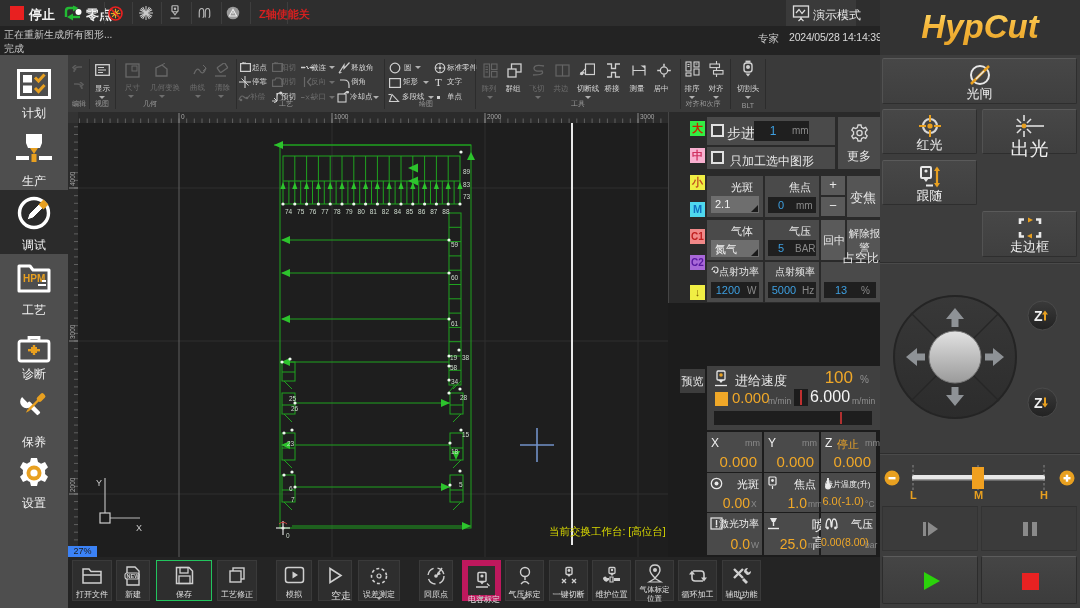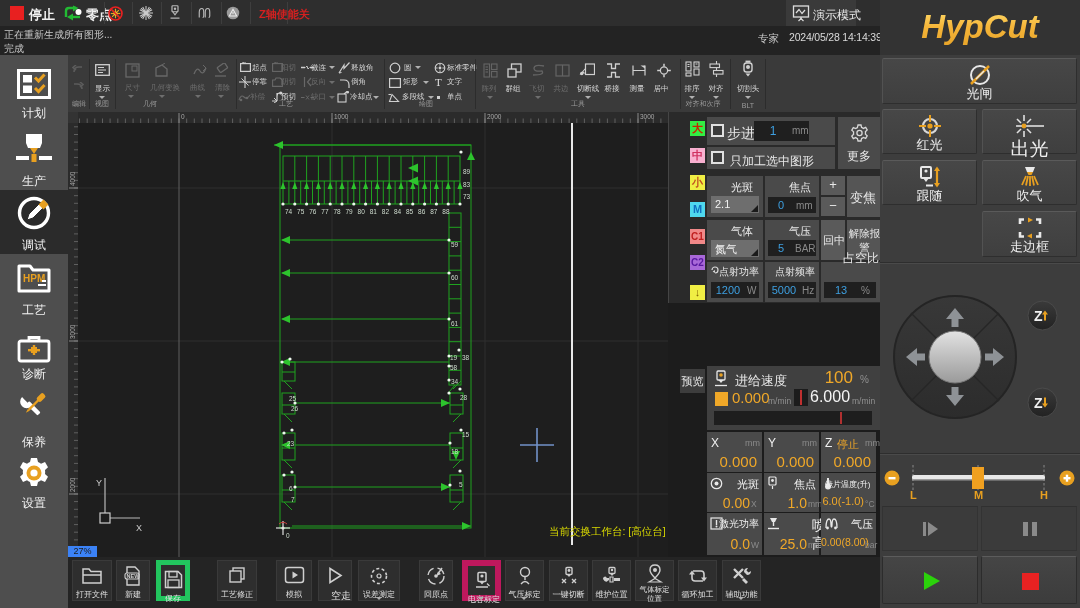--- a/index.html
+++ b/index.html
@@ -993,34 +993,20 @@
             <rect x="5" y="2" width="10" height="11" rx="1" fill="none" stroke="#e8e8e8" stroke-width="2"></rect>
             <circle cx="10" cy="6" r="1.6" fill="#e8e8e8"></circle>
             <path d="M7 13 L10 17 L13 13 Z" fill="#e8e8e8"></path>
             <line x1="10" y1="20.5" x2="17" y2="20.5" stroke="#e8e8e8" stroke-width="2"></line>
             <line x1="21" y1="3" x2="21" y2="21" stroke="#e8a020" stroke-width="2.2"></line>
             <path d="M18 6 L21 1.5 L24 6 Z" fill="#e8a020"></path>
             <path d="M18 18 L21 22.5 L24 18 Z" fill="#e8a020"></path>
           </svg></div>
         <div style="font-size:13px;margin-top:-2px;">跟随</div>
       </div>
-    <div class="rbtn" style="left:102px;top:105px;width:95px;height:45px;">
-        <div style="margin-top:4px;height:24px;"><svg width="26" height="24" viewBox="0 0 26 24">
-            <path d="M8 2 L18 2 L16 7 L10 7 Z" fill="#e8e8e8"></path>
-            <path d="M10 7 L16 7 L14.5 10 L11.5 10 Z" fill="#e8a020"></path>
-            <g stroke="#e8a020" stroke-width="1.8">
-              <line x1="13" y1="11" x2="13" y2="21"></line>
-              <line x1="9" y1="11" x2="5" y2="20"></line>
-              <line x1="17" y1="11" x2="21" y2="20"></line>
-              <line x1="11" y1="11" x2="9" y2="20.5"></line>
-              <line x1="15" y1="11" x2="17" y2="20.5"></line>
-            </g>
-          </svg></div>
-        <div style="font-size:13px;margin-top:-2px;">吹气</div>
-      </div>
     <div class="rbtn" style="left:102px;top:156px;width:95px;height:46px;">
         <div style="margin-top:4px;height:24px;"><svg width="28" height="24" viewBox="0 0 28 24">
             <g stroke="#e8e8e8" stroke-width="2.6" fill="none">
               <path d="M8 3.5 L4 3.5 L4 8"></path>
               <path d="M20 3.5 L24 3.5 L24 8"></path>
               <path d="M8 20.5 L4 20.5 L4 16"></path>
               <path d="M20 20.5 L24 20.5 L24 16"></path>
             </g>
             <g fill="#e8a020">
               <path d="M12 1.5 L12 6.5 L17 4 Z"></path>
@@ -1124,21 +1110,21 @@
         <div style="position:absolute;top:28px;left:0;right:0;font-size:8px;color:#e0e0e0;text-align:center;white-space:nowrap;">打开文件</div>
       </div>
     <div style="position:absolute;left:48px;top:3px;width:34px;height:41px;background:#2e2e2e;border:1px solid #3a3a3a;">
         <div style="text-align:center;margin-top:5px;"><svg width="20" height="20" viewBox="0 0 20 20">
             <path d="M4 19 L4 1 L12 1 L16 5 L16 19 Z" fill="none" stroke="#cfcfcf" stroke-width="1.4"></path>
             <rect x="2" y="7" width="14" height="6" rx="2" fill="#2e2e2e" stroke="#cfcfcf" stroke-width="1.1"></rect>
             <text x="3.5" y="12" fill="#cfcfcf" font-size="5.5" font-weight="bold" font-family="Liberation Sans,sans-serif">NEW</text>
           </svg></div>
         <div style="position:absolute;top:28px;left:0;right:0;font-size:8px;color:#e0e0e0;text-align:center;white-space:nowrap;">新建</div>
       </div>
-    <div style="position:absolute;left:88px;top:3px;width:34px;height:41px;background:#2e2e2e;border:5px solid #22c55e;">
+    <div style="position:absolute;left:88px;top:3px;width:56px;height:41px;background:#2e2e2e;border:1px solid #22c55e;">
         <div style="text-align:center;margin-top:5px;"><svg width="19" height="19" viewBox="0 0 19 19">
             <path d="M1.5 1.5 L14 1.5 L17.5 5 L17.5 17.5 L1.5 17.5 Z" fill="none" stroke="#cfcfcf" stroke-width="1.5"></path>
             <rect x="5" y="1.5" width="8" height="5.5" fill="none" stroke="#cfcfcf" stroke-width="1.3"></rect>
             <rect x="4" y="10" width="11" height="7.5" fill="none" stroke="#cfcfcf" stroke-width="1.3"></rect>
           </svg></div>
         <div style="position:absolute;top:28px;left:0;right:0;font-size:8px;color:#e0e0e0;text-align:center;white-space:nowrap;">保存</div>
       </div>
     <div style="position:absolute;left:149px;top:3px;width:40px;height:41px;background:#2e2e2e;border:1px solid #3a3a3a;">
         <div style="text-align:center;margin-top:5px;"><svg width="20" height="20" viewBox="0 0 20 20">
             <rect x="6" y="2" width="11" height="11" fill="none" stroke="#cfcfcf" stroke-width="1.4"></rect>

